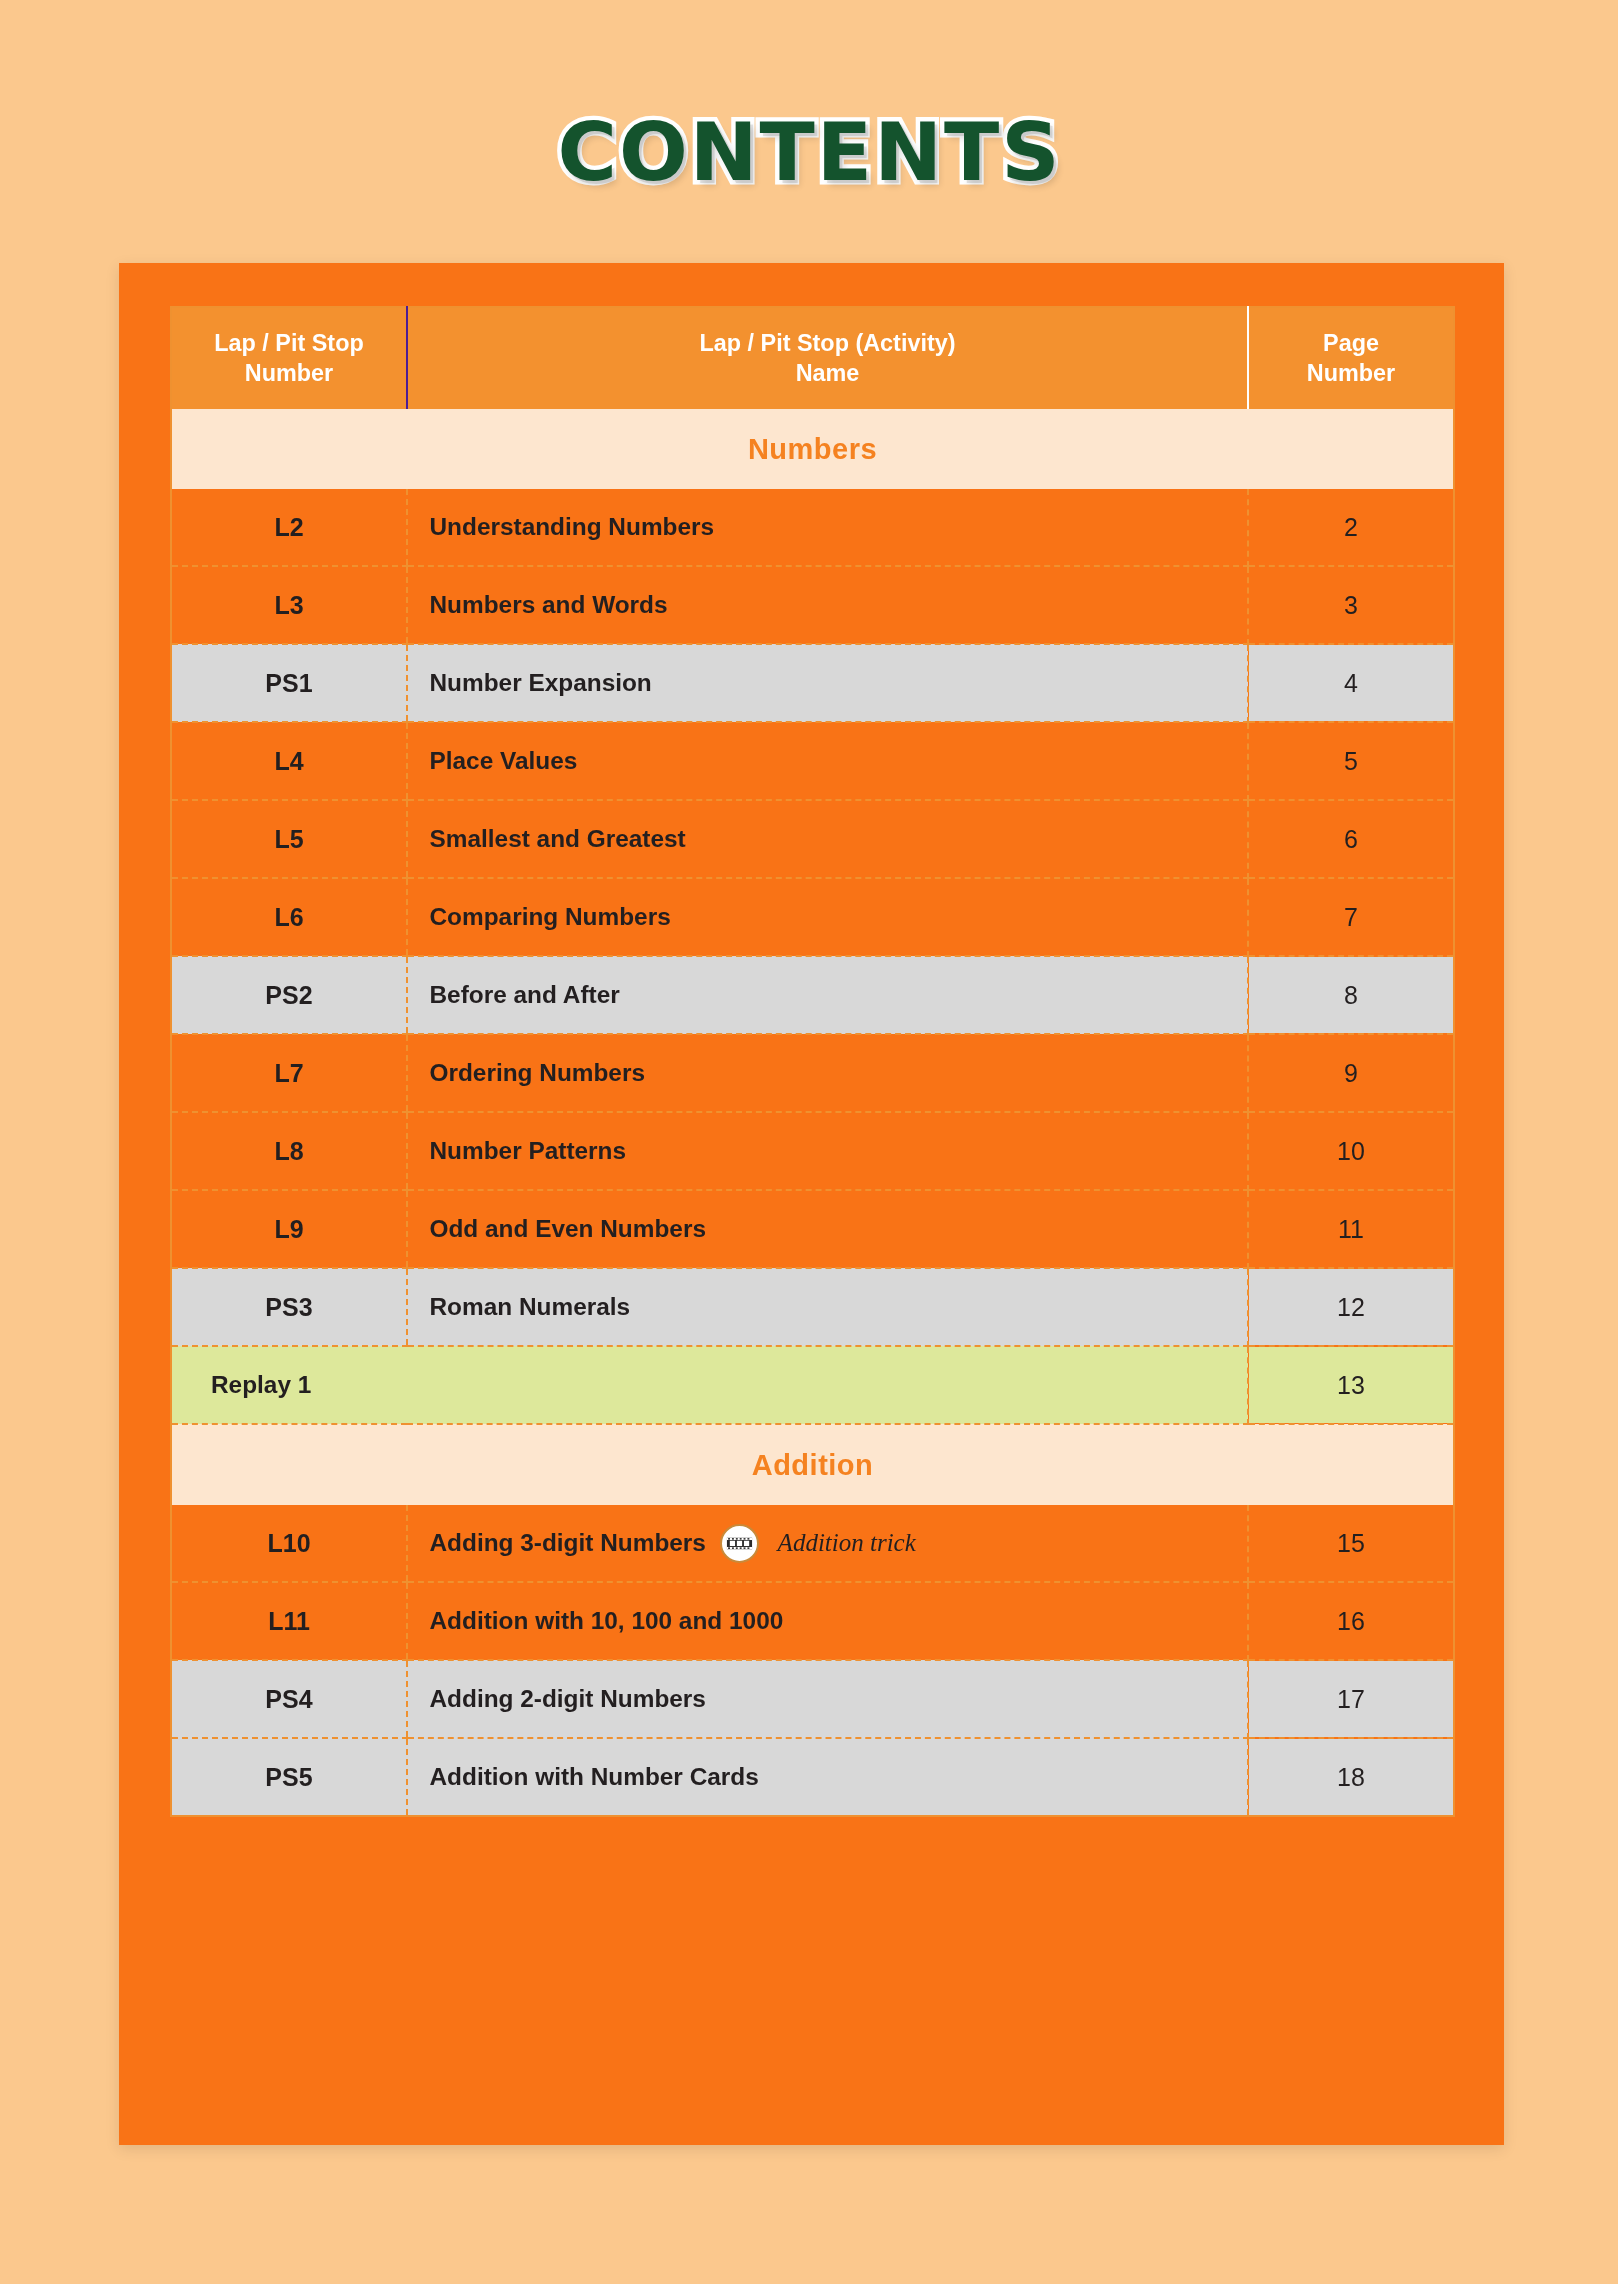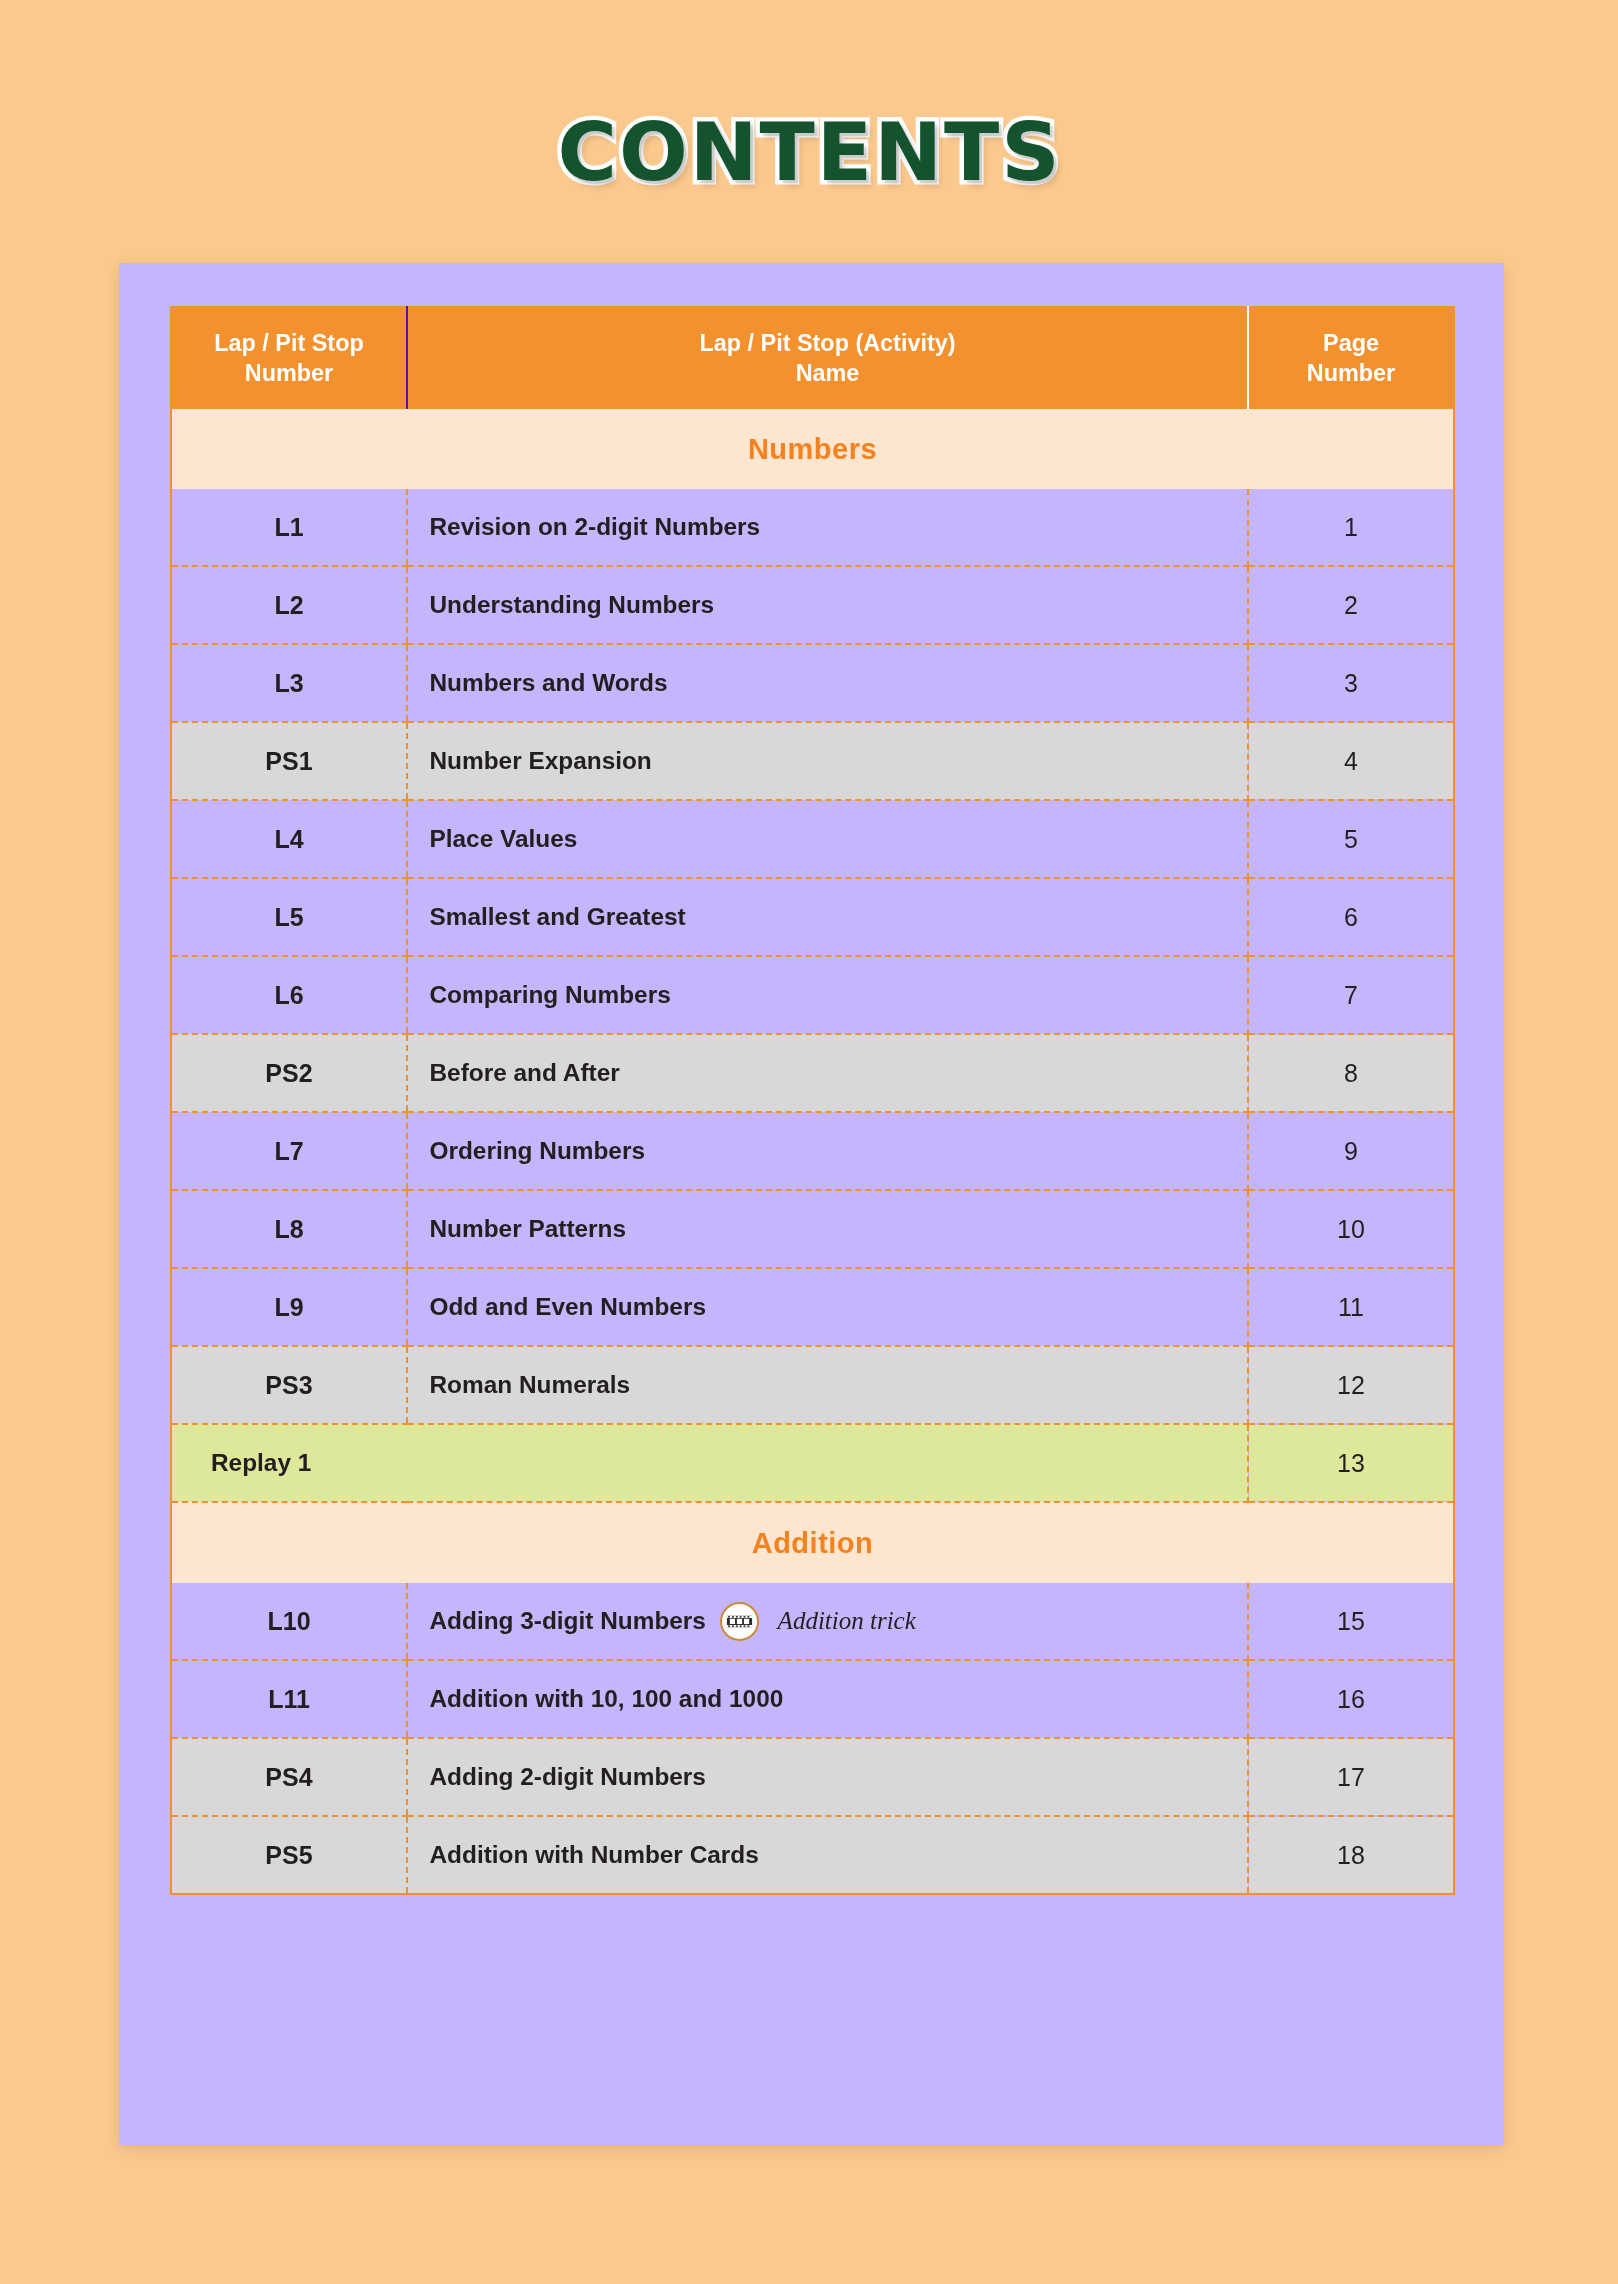--- a/index.html
+++ b/index.html
@@ -43,21 +43,21 @@
        4.9px 5.9px 5.9px rgba(0,0,0,0.12);
   }
 
   
   .card {
     position: absolute;
     top: 263px;
     left: 119px;
     width: 1385px;
     height: 1882px;
-    background: #c4b5fd;
+    background: #f97316;
     box-shadow: 0 3.9px 13.7px rgba(0,0,0,0.10);
   }
 
   
   .toc {
     position: absolute;
     top: 43px;
     left: 51px;
     width: 1282px;
     border-collapse: collapse;
@@ -198,25 +198,20 @@
             <span>Number</span>
           </th>
         </tr>
       </thead>
       <tbody>
 
         <tr class="section">
           <td colspan="3">Numbers</td>
         </tr>
 
-        <tr class="row">
-          <td class="num">L1</td>
-          <td class="name">Revision on 2-digit Numbers</td>
-          <td class="page">1</td>
-        </tr>
         <tr class="row">
           <td class="num">L2</td>
           <td class="name">Understanding Numbers</td>
           <td class="page">2</td>
         </tr>
         <tr class="row">
           <td class="num">L3</td>
           <td class="name">Numbers and Words</td>
           <td class="page">3</td>
         </tr>

